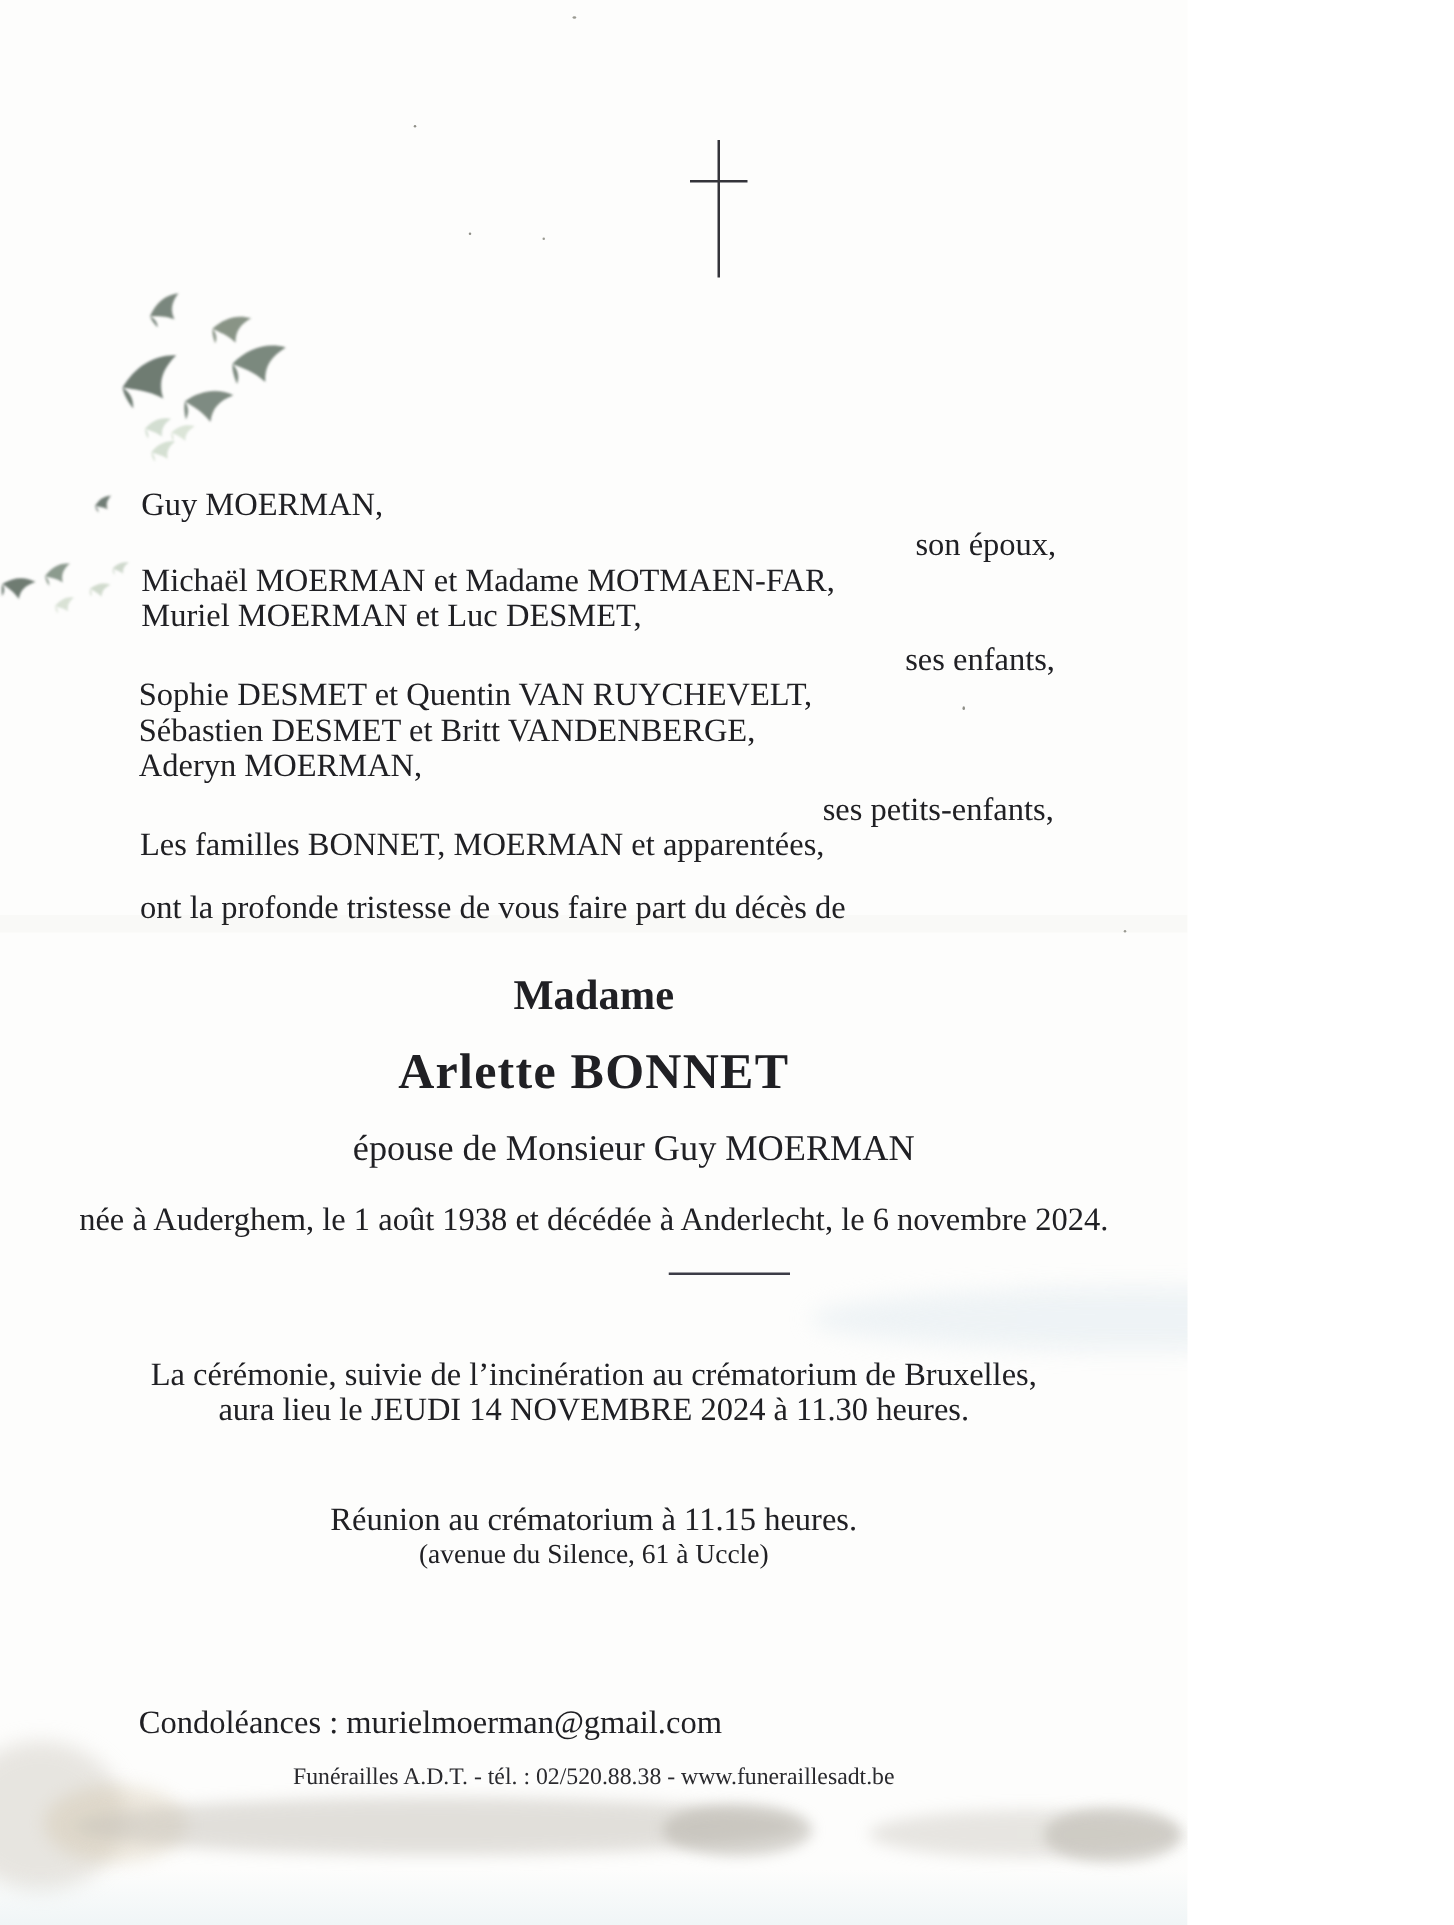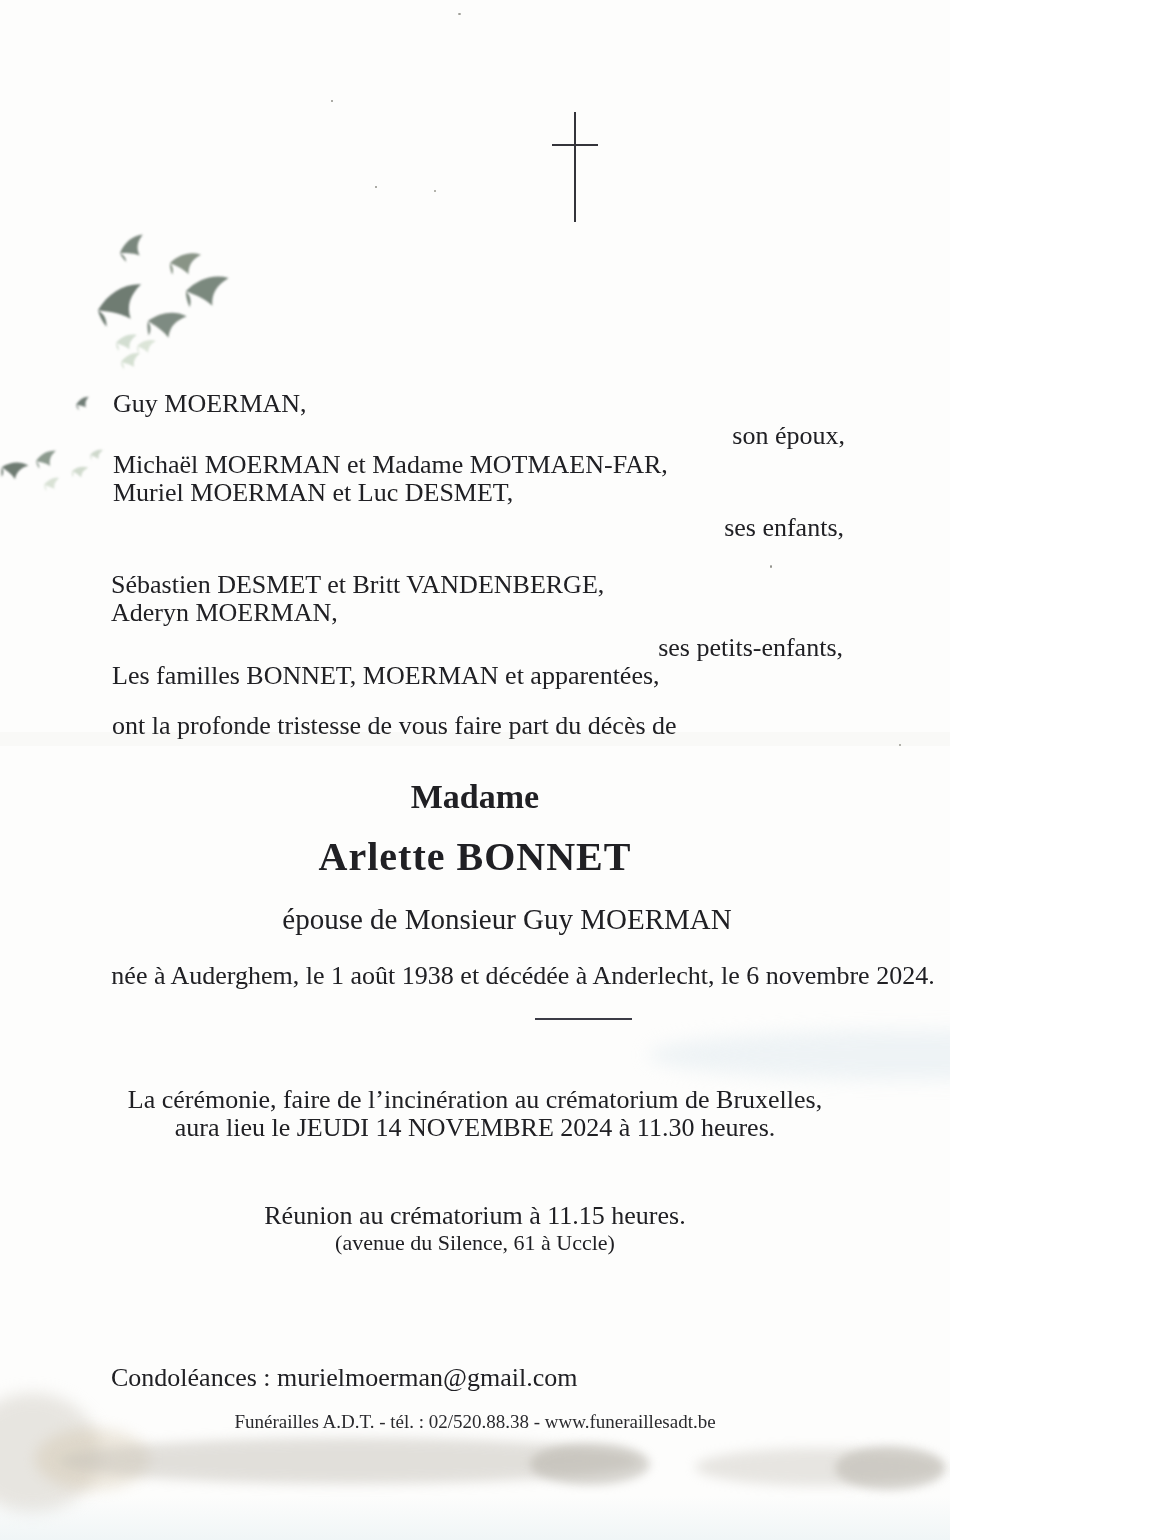--- a/index.html
+++ b/index.html
@@ -20,21 +20,21 @@
   .cross-v { left:574px; top:112px; width:2px; height:110px; background:#34343a; }
   .cross-h { left:552px; top:144px; width:46px; height:2px; background:#34343a; }
 
   
   .divider { left:535px; top:1018px; width:97px; height:2px; background:#3c3c46; }
 
   
   .madame  { top:778px; font-size:34px; font-weight:bold; }
   .name    { top:833px; font-size:40px; font-weight:bold; letter-spacing:1px; }
   .epouse  { top:903px; font-size:29px;padding-left:32px; }
-  .nee     { top:961px; font-size:26px;margin-left:48px; }
+  .nee     { top:961px; font-size:26px; }
 
   .ceremony1 { top:1085px; font-size:26px; }
   .ceremony2 { top:1113px; font-size:26px; }
   .reunion1  { top:1201px; font-size:26px; }
   .reunion2  { top:1230px; font-size:22px; }
 
   .condoleances { left:111px; top:1364px; font-size:26px; }
   .footer { top:1411px; font-size:19px; color:#2a2a2e; }
 
   
@@ -102,35 +102,36 @@
     </g>
   </svg>
 
   <div class="abs txt" style="left:113px; top:390px;">Guy MOERMAN,</div>
   <div class="abs txt right" style="right:105px; top:422px;">son époux,</div>
 
   <div class="abs txt" style="left:113px; top:451px;">Michaël MOERMAN et Madame MOTMAEN-FAR,</div>
   <div class="abs txt" style="left:113px; top:479px;">Muriel MOERMAN et Luc DESMET,</div>
   <div class="abs txt right" style="right:106px; top:514px;">ses enfants,</div>
 
+  <div class="abs txt" style="left:111px; top:542px;">Sophie DESMET et Quentin VAN RUYCHEVELT,</div>
   <div class="abs txt" style="left:111px; top:571px;">Sébastien DESMET et Britt VANDENBERGE,</div>
   <div class="abs txt" style="left:111px; top:599px;text-align:center;">Aderyn MOERMAN,</div>
   <div class="abs txt right" style="right:107px; top:634px;">ses petits-enfants,</div>
 
   <div class="abs txt" style="left:112px; top:662px;">Les familles BONNET, MOERMAN et apparentées,</div>
   <div class="abs txt" style="left:112px; top:712px;">ont la profonde tristesse de vous faire part du décès de</div>
 
   <div class="abs center name">Arlette BONNET</div>
   <div class="abs center madame">Madame</div>
   <div class="abs center epouse">épouse de Monsieur Guy MOERMAN</div>
   <div class="abs center nee">née à Auderghem, le 1 août 1938 et décédée à Anderlecht, le 6 novembre 2024.</div>
 
   <div class="abs divider"></div>
 
-  <div class="abs center ceremony1">La cérémonie, faire de l’incinération au crématorium de Bruxelles,</div>
+  <div class="abs center ceremony1">La cérémonie, suivie de l’incinération au crématorium de Bruxelles,</div>
   <div class="abs center ceremony2">aura lieu le JEUDI 14 NOVEMBRE 2024 à 11.30 heures.</div>
   <div class="abs center reunion1">Réunion au crématorium à 11.15 heures.</div>
   <div class="abs center reunion2">(avenue du Silence, 61 à Uccle)</div>
 
   <div class="abs txt condoleances">Condoléances : murielmoerman@gmail.com</div>
   <div class="abs center footer">Funérailles A.D.T. - tél. : 02/520.88.38 - www.funeraillesadt.be</div>
 
   <div class="abs band1"></div>
   <div class="abs wash wash-blue"></div>
   <div class="abs wash wash-corner"></div>

